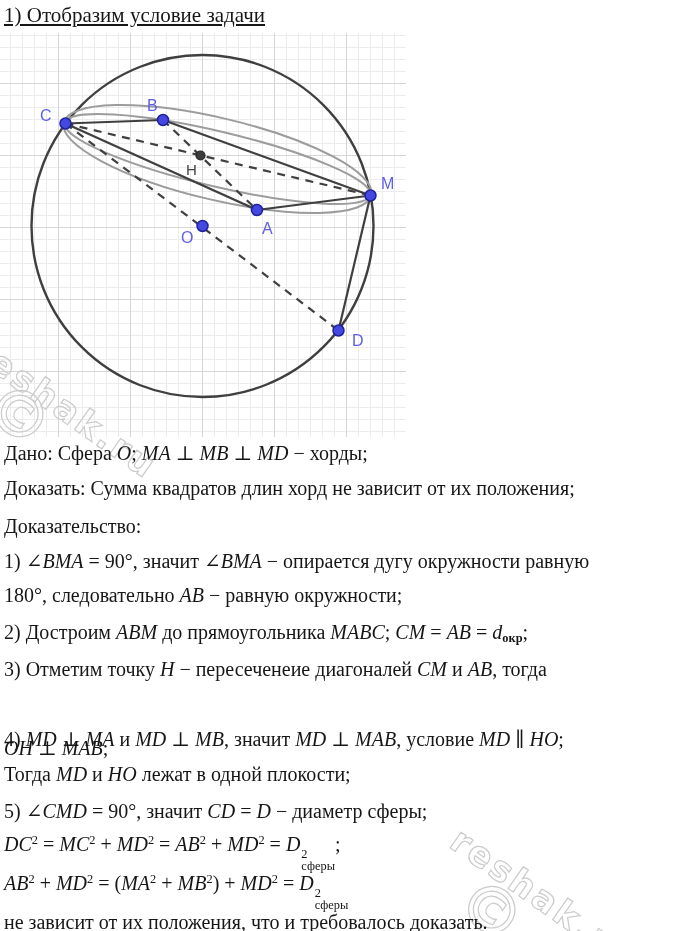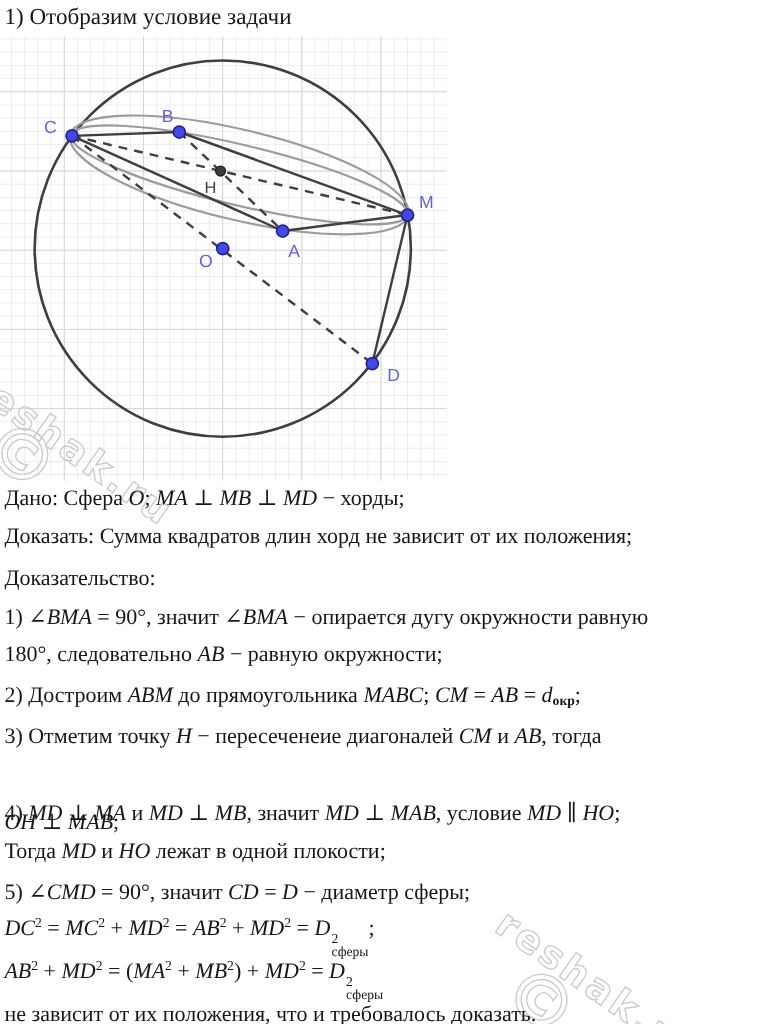--- a/index.html
+++ b/index.html
@@ -1,20 +1,20 @@
 <!DOCTYPE html>
 <html><head>
 <meta charset="utf-8">
 <style>
   html,body{margin:0;padding:0;}
   body{
     width:700px;height:931px;position:relative;overflow:hidden;background:#ffffff;
     font-family:"Liberation Serif","DejaVu Serif",serif;color:#161616;
   }
-  .title{position:absolute;left:4px;top:3px;font-size:21px;white-space:nowrap;}
+  .title{position:absolute;left:4px;top:3px;font-size:21px;white-space:nowrap;text-decoration:underline;}
   
   .diagram{
     position:absolute;left:0;top:33px;width:406px;height:404px;
     background-image:
       linear-gradient(to right,#d6d6d6 1px,transparent 1px),
       linear-gradient(to bottom,#d6d6d6 1px,transparent 1px),
       linear-gradient(to right,#ececec 1px,transparent 1px),
       linear-gradient(to bottom,#ececec 1px,transparent 1px);
     background-size:72px 72px,72px 72px,12px 12px,12px 12px;
     background-position:58px 50px,58px 50px,10px 2px,10px 2px;

